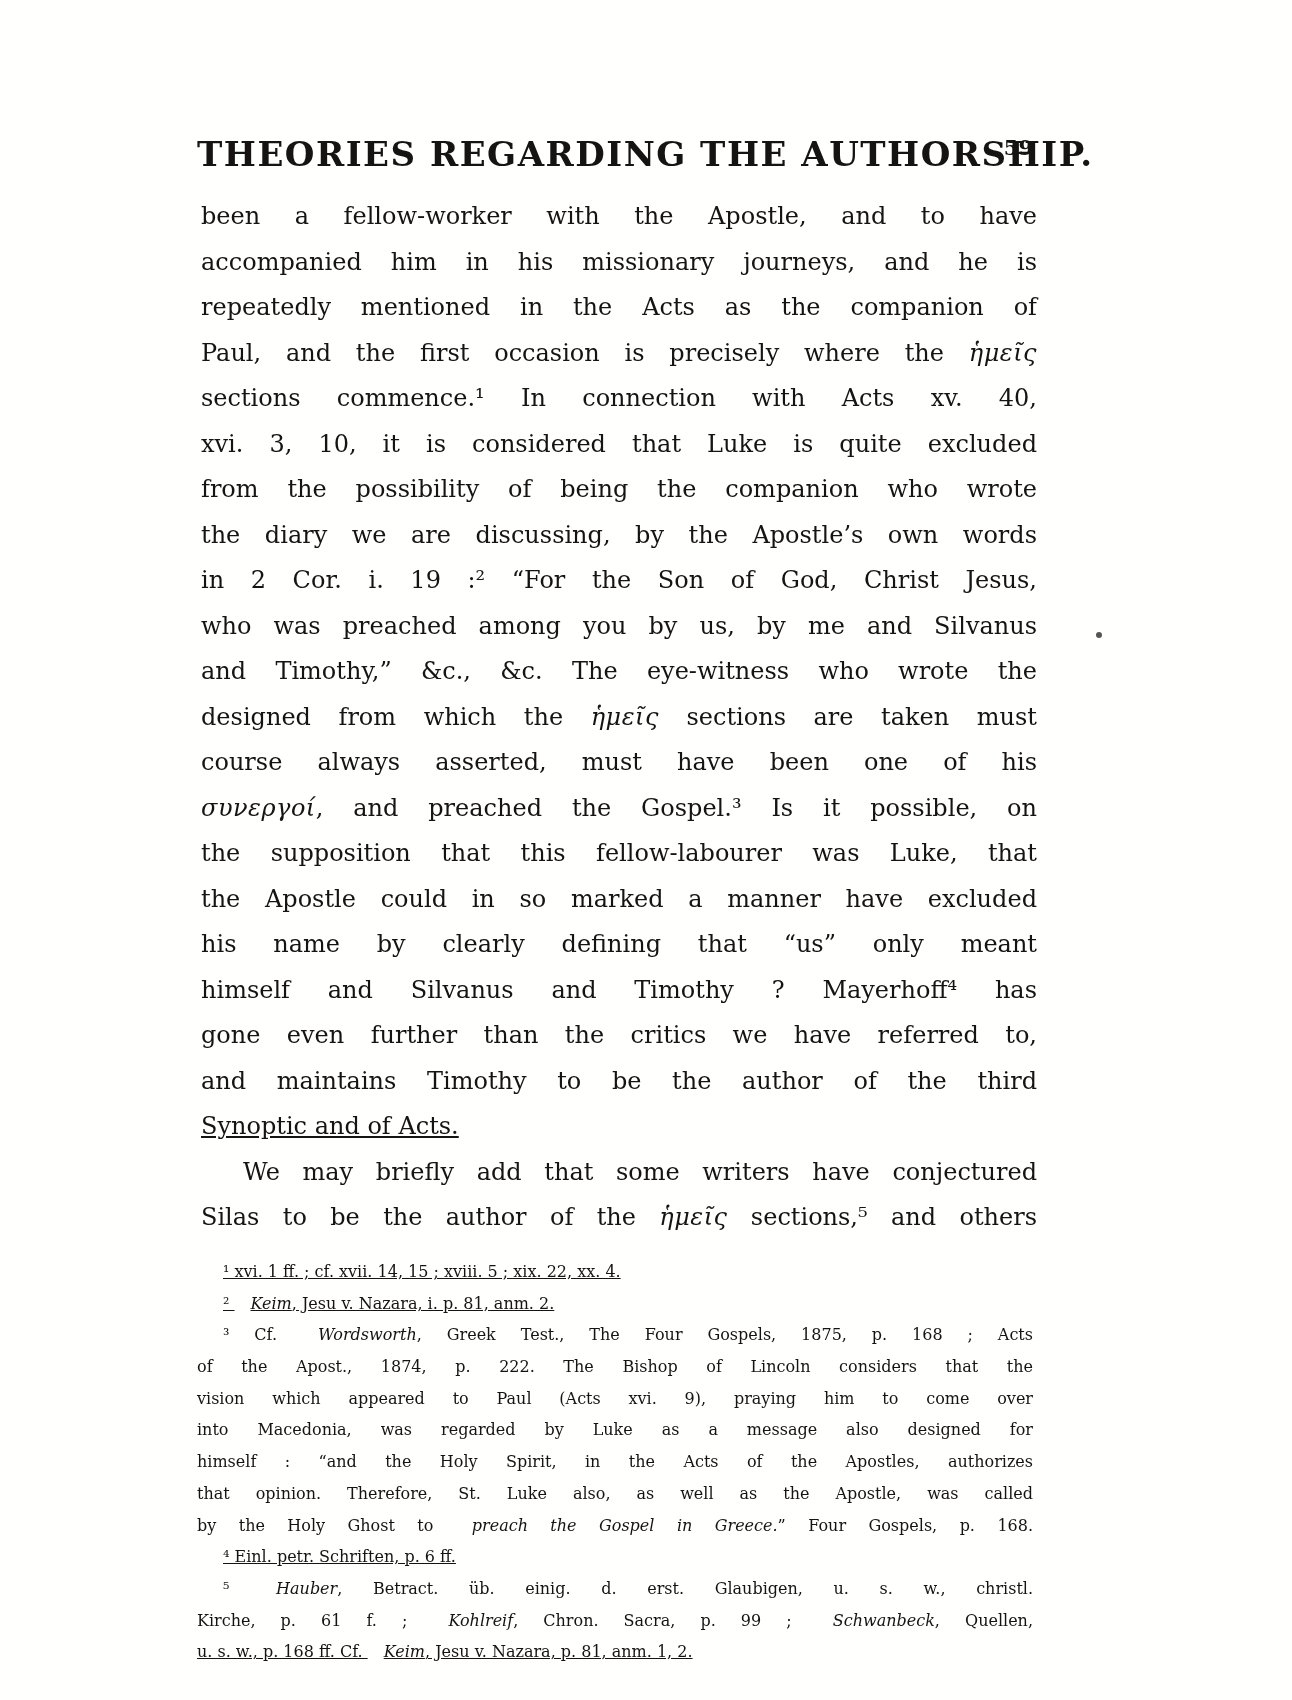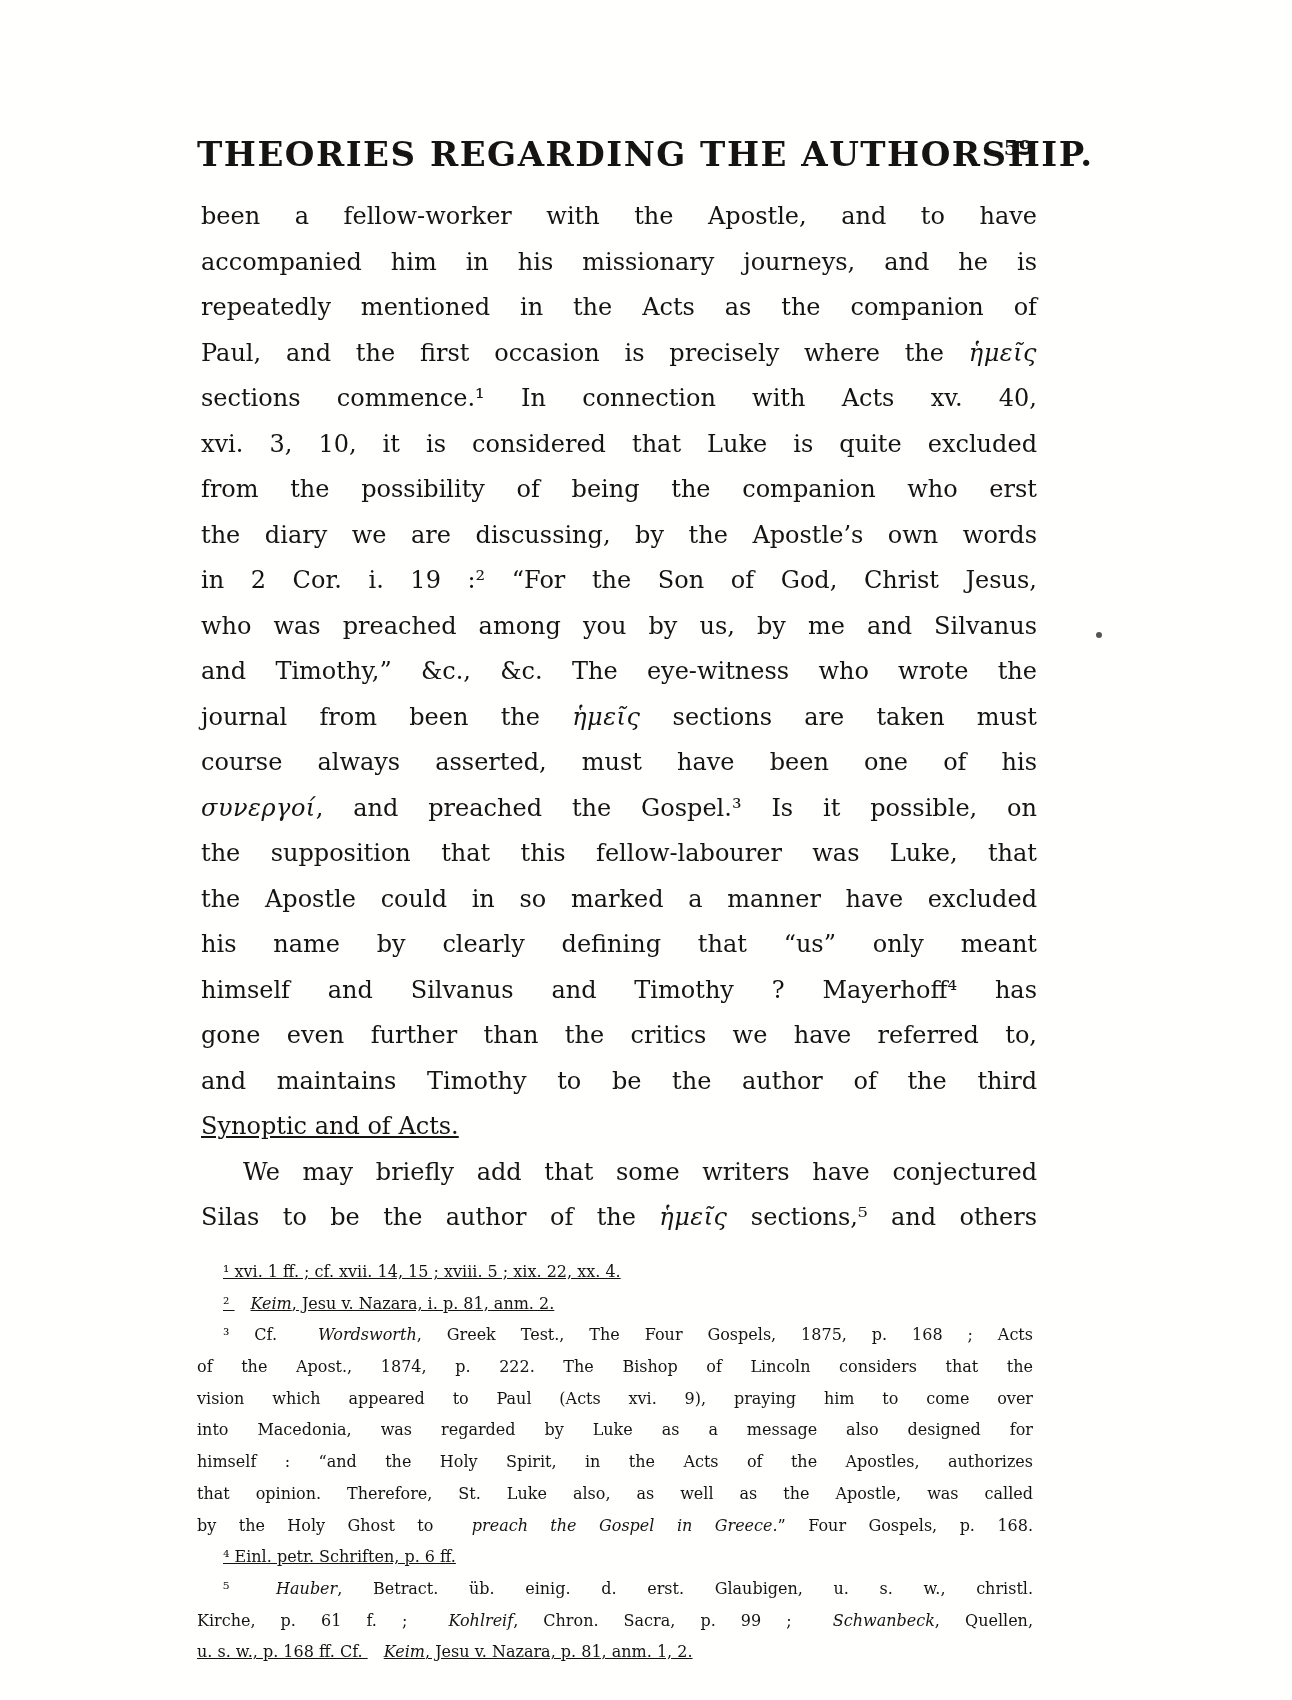--- a/index.html
+++ b/index.html
@@ -72,26 +72,26 @@
   <div class="running-head">THEORIES REGARDING THE AUTHORSHIP.</div>
   <div class="page-number">59</div>
 
   <div class="body-block" id="body-lines">
       <div class="line"><span>been a fellow-worker with the Apostle, and to have</span></div>
       <div class="line"><span>accompanied him in his missionary journeys, and he is</span></div>
       <div class="line"><span>repeatedly mentioned in the Acts as the companion of</span></div>
       <div class="line"><span>Paul, and the first occasion is precisely where the </span><span class="greek">ἡμεῖς</span></div>
       <div class="line"><span>sections commence.¹ In connection with Acts xv. 40,</span></div>
       <div class="line"><span>xvi. 3, 10, it is considered that Luke is quite excluded</span></div>
-      <div class="line"><span>from the possibility of being the companion who erst</span></div>
+      <div class="line"><span>from the possibility of being the companion who wrote</span></div>
       <div class="line"><span>the diary we are discussing, by the Apostle’s own words</span></div>
       <div class="line"><span>in 2 Cor. i. 19 :² “For the Son of God, Christ Jesus,</span></div>
       <div class="line"><span>who was preached among you by us, by me and Silvanus</span></div>
       <div class="line"><span>and Timothy,” &amp;c., &amp;c. The eye-witness who wrote the</span></div>
-      <div class="line"><span>journal from been the </span><span class="greek">ἡμεῖς</span><span> sections are taken must</span></div>
+      <div class="line"><span>designed from which the </span><span class="greek">ἡμεῖς</span><span> sections are taken must</span></div>
       <div class="line"><span>course always asserted, must have been one of his</span></div>
       <div class="line"><span class="greek">συνεργοί</span><span>, and preached the Gospel.³ Is it possible, on</span></div>
       <div class="line"><span>the supposition that this fellow-labourer was Luke, that</span></div>
       <div class="line"><span>the Apostle could in so marked a manner have excluded</span></div>
       <div class="line"><span>his name by clearly defining that “us” only meant</span></div>
       <div class="line"><span>himself and Silvanus and Timothy ? Mayerhoff⁴ has</span></div>
       <div class="line"><span>gone even further than the critics we have referred to,</span></div>
       <div class="line"><span>and maintains Timothy to be the author of the third</span></div>
       <div class="line nj"><span>Synoptic and of Acts.</span></div>
       <div class="line ind"><span>We may briefly add that some writers have conjectured</span></div>

